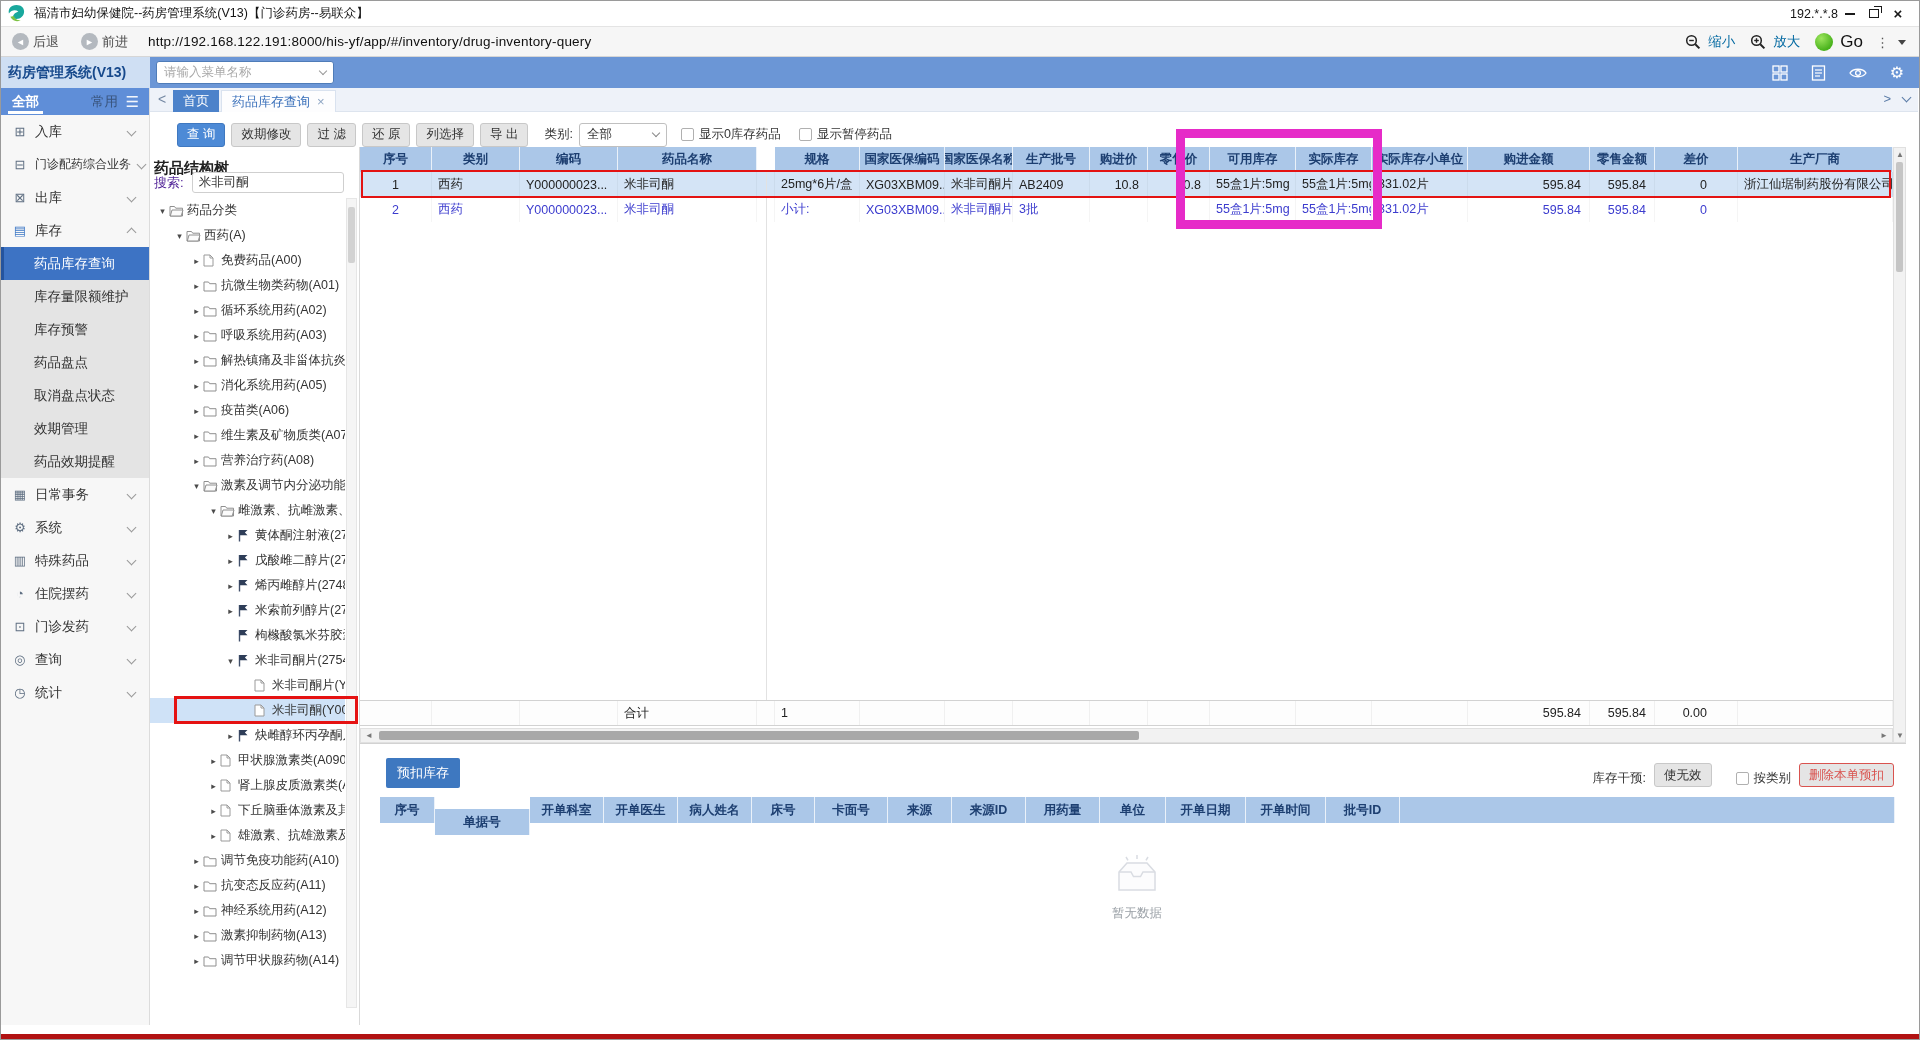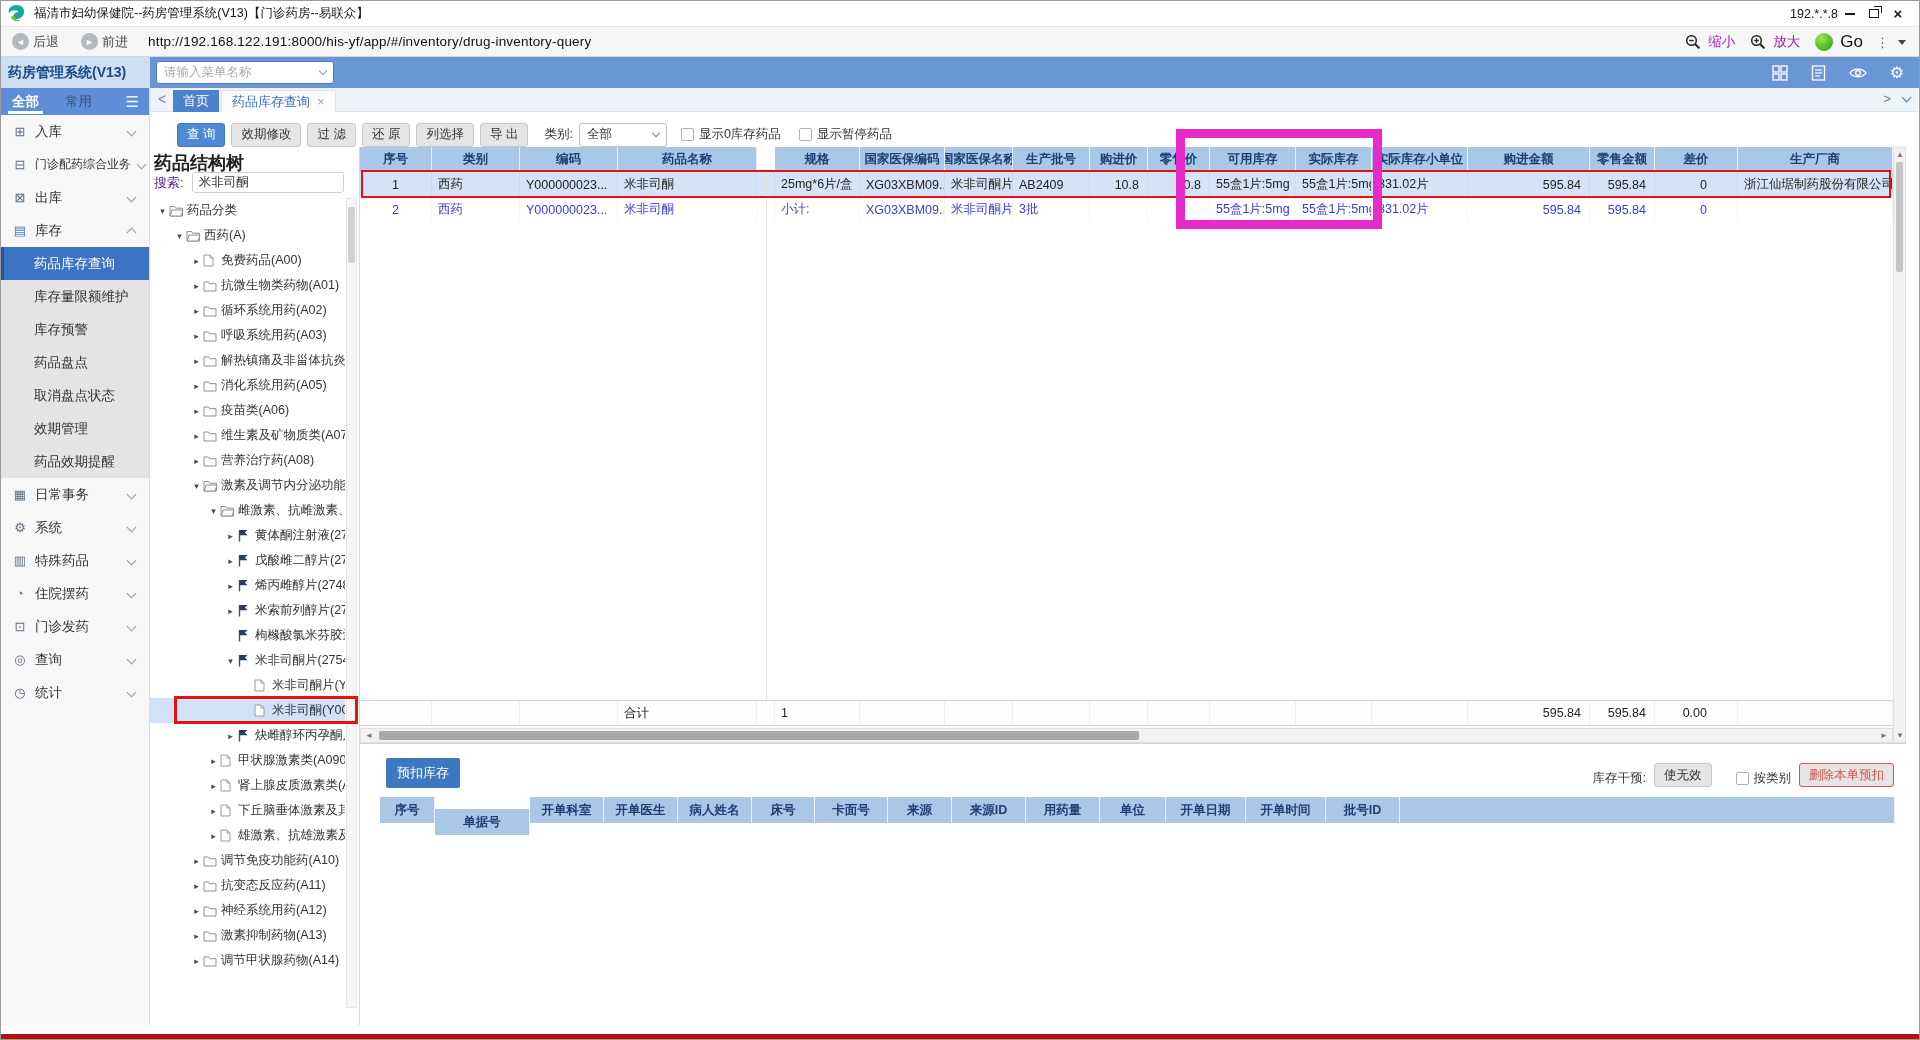--- a/index.html
+++ b/index.html
@@ -17,39 +17,39 @@
   .ico-max{display:inline-block;width:10px;height:9px;border:1.4px solid #1a1a1a;position:relative}
   .ico-max::before{content:"";position:absolute;right:-4px;top:-4px;width:7px;height:6px;border:1.4px solid #1a1a1a;border-left:none;border-bottom:none}
   .ico-close{font-size:15px;font-weight:bold;line-height:1}
   
   .navbar{position:absolute;left:0;top:27px;right:0;height:30px;background:#f6f6f6;border-bottom:1px solid #d6d6d6;display:flex;align-items:center}
   .nav-group{display:flex;align-items:center;gap:4px;margin-left:12px}
   .nav-circle{width:17px;height:17px;border-radius:50%;background:#b4b9bf;color:#fff;font-size:9px;display:flex;align-items:center;justify-content:center;flex:none}
   .nav-label{color:#4c4c4c;font-size:13px;margin-right:10px}
   .url{margin-left:10px;font-size:13.5px;color:#101010;letter-spacing:.2px}
   .nav-right{position:absolute;right:14px;top:0;height:30px;display:flex;align-items:center;gap:7px}
-  .zoom-label{font-size:13.5px;color:#a21caf;margin-right:8px}
+  .zoom-label{font-size:13.5px;color:#0369a1;margin-right:8px}
   .go-ball{width:18px;height:18px;border-radius:50%;background:radial-gradient(circle at 35% 30%,#9ce55d,#49b21c 70%);flex:none}
   .go-text{font-size:17px;color:#111}
   .dots{color:#555;font-size:13px;margin-left:6px}
   .caret-down{width:0;height:0;border-left:4px solid transparent;border-right:4px solid transparent;border-top:5px solid #444;display:inline-block;margin-left:2px}
   
   .topbar{position:absolute;left:0;top:57px;right:0;height:31px;background:#6b96d6}
   .topbar-left{position:absolute;left:0;top:0;width:150px;height:31px;background:#cfdff3;display:flex;align-items:center;padding-left:8px;color:#17498c;font-weight:bold;font-size:14px}
   .menu-search{position:absolute;left:156px;top:4px;width:178px;height:23px;background:#fff;border:1px solid #4f7cb8;border-radius:3px;display:flex;align-items:center;justify-content:space-between;padding:0 7px;font-size:12.5px;color:#a9a9a9}
   .ms-chev{width:6px;height:6px;border-right:1.4px solid #999;border-bottom:1.4px solid #999;transform:rotate(45deg);margin-top:-3px}
   .topbar-icons{position:absolute;right:16px;top:0;height:31px;display:flex;align-items:center;gap:23px}
   .topbar-icons .gear{color:#fff;font-size:16px;line-height:1}
   
   .sidebar{position:absolute;left:0;top:88px;width:150px;height:937px;background:#f7f7f7;border-right:1px solid #dcdcdc}
   .side-tabs{height:27px;background:#5f8ed8;display:flex;align-items:center;position:relative}
   .stab{font-size:13.5px;padding:0 6px;margin-left:6px;height:27px;display:flex;align-items:center;position:relative}
   .stab.active{color:#fff;font-weight:bold}
   .stab.active::after{content:"";position:absolute;left:2px;right:2px;bottom:1px;height:3px;background:#fff}
-  .stab.idle{color:#39557e;margin-left:14px}
+  .stab.idle{color:#39557e;margin-left:40px}
   .burger{position:absolute;right:10px;color:#f2f6fc;font-size:15px}
   .m-item{height:33px;display:flex;align-items:center;padding-left:12px;position:relative;font-size:13.5px;color:#333}
   .m-ico{width:16px;font-size:13px;color:#5f6f82;margin-right:7px;text-align:center;flex:none}
   .m-ico.blue{color:#3e78c5}
   .m-chev{position:absolute;right:14px;width:7px;height:7px;border-right:1.5px solid #9a9a9a;border-bottom:1.5px solid #9a9a9a;transform:rotate(45deg)}
   .m-chev.up{transform:rotate(225deg);margin-top:4px}
   .submenu{background:#e4e4e4}
   .sm-item{height:33px;display:flex;align-items:center;padding-left:34px;font-size:13.5px;color:#333;position:relative}
   .sm-item.sel{background:#3d73c4;color:#fff}
   .sm-item.sel::before{content:"";position:absolute;left:0;top:0;bottom:0;width:4px;background:#24549f}
@@ -67,21 +67,21 @@
   .btn{height:24px;display:inline-flex;align-items:center;justify-content:center;border:1px solid #c8c8c8;background:#e5e5e5;border-radius:3px;font-size:12.5px;color:#333;padding:0 9px;margin-right:6px;white-space:nowrap}
   .btn.primary{background:#4d8ad6;border-color:#3f78c0;color:#fff}
   .cat-label{margin:0 6px 0 10px;color:#333;font-size:12.5px}
   .select{width:88px;height:24px;border:1px solid #c0c0c0;border-radius:3px;background:#fff;display:inline-flex;align-items:center;justify-content:space-between;padding:0 7px;font-size:12.5px;color:#333;margin-right:14px}
   .sel-chev{width:6px;height:6px;border-right:1.4px solid #888;border-bottom:1.4px solid #888;transform:rotate(45deg);margin-top:-3px}
   .cbx{width:13px;height:13px;border:1px solid #b0b0b0;border-radius:2px;background:#fff;flex:none;margin-right:5px}
   .cb-label{font-size:12.5px;color:#333;margin-right:18px}
   .cb-wrap{display:flex;align-items:center}
   
   .treepanel{position:absolute;left:150px;top:147px;width:210px;height:878px;background:#fff;border-right:1px solid #d9d9d9;overflow:hidden}
-  .tree-title{position:absolute;left:4px;top:4px;font-weight:bold;font-size:18px;color:#222}
+  .tree-title{position:absolute;left:4px;top:12px;font-weight:bold;font-size:15px;color:#222}
   .tree-search{position:absolute;left:4px;top:25px;display:flex;align-items:center}
   .ts-label{font-size:13px;color:#4c1d95;margin-right:8px}
   .ts-input{width:152px;height:21px;border:1px solid #cfcfcf;border-radius:3px;background:#fff;display:flex;align-items:center;padding:0 6px;font-size:12.5px;color:#333}
   .tree-list{position:absolute;left:0;top:51px;right:14px}
   .t-row{height:25px;display:flex;align-items:center;font-size:12.5px;color:#333;white-space:nowrap}
   .t-row.sel{background:#cfe2f7}
   .t-arrow{width:13px;flex:none;font-size:9px;color:#4a4a4a;text-align:center}
   .t-icon{width:18px;flex:none;display:flex;align-items:center}
   .t-label{overflow:hidden}
   .tree-scroll{position:absolute;right:2px;top:51px;width:11px;height:810px;background:#f5f5f5;border:1px solid #e6e6e6}
@@ -761,15 +761,23 @@
       <div class="cell" style="width: 73px;">卡面号</div>
       <div class="cell" style="width: 64px;">来源</div>
       <div class="cell" style="width: 74px;">来源ID</div>
       <div class="cell" style="width: 74px;">用药量</div>
       <div class="cell" style="width: 66px;">单位</div>
       <div class="cell" style="width: 80px;">开单日期</div>
       <div class="cell" style="width: 80px;">开单时间</div>
       <div class="cell" style="width: 74px;">批号ID</div>
       <div class="cell filler"></div>
     </div>
+  <div class="empty-state">
+    <svg width="50" height="40" viewBox="0 0 50 40">
+      <path d="M25 1 v4 M14 3 l2 3.4 M36 3 l-2 3.4" stroke="#d9dce2" stroke-width="1.5" fill="none"></path>
+      <path d="M7 18 L15 9 H35 L43 18 V36 H7 Z" fill="#fcfcfd" stroke="#d9dce2" stroke-width="1.5"></path>
+      <path d="M7 18 H19 l2.5 4.5 h7 L31 18 H43" fill="none" stroke="#d9dce2" stroke-width="1.5"></path>
+    </svg>
+    <div class="empty-text">暂无数据</div>
+  </div>
 </div>
 
 <div class="bottom-line"></div>
 
 </body></html>

